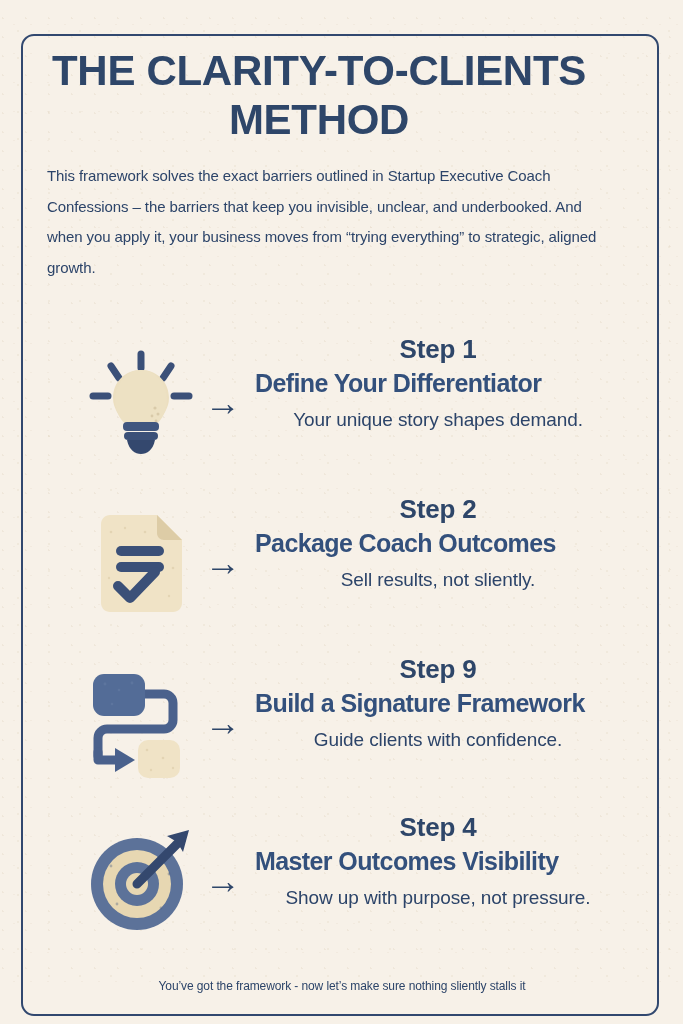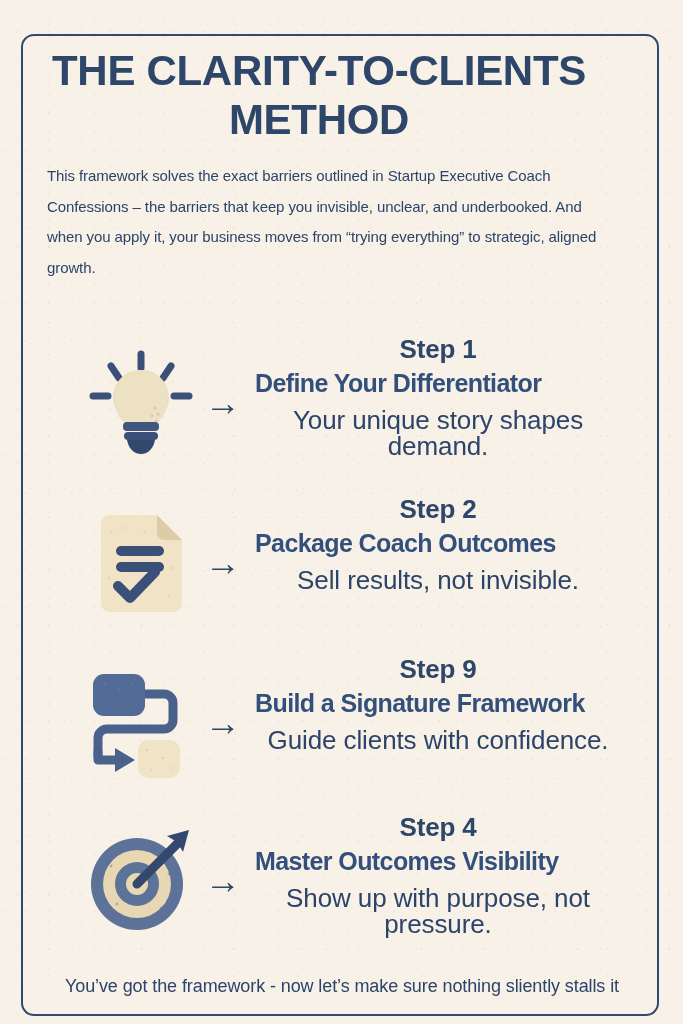--- a/index.html
+++ b/index.html
@@ -109,36 +109,36 @@
   .step-title {
     color: #33507c;
     font-weight: bold;
     font-size: 25px;
     line-height: 37px;
     letter-spacing: -0.6px;
     margin-top: 2px;
   }
   .step-sub {
     color: #2c4469;
-    font-size: 26px;
+    font-size: 19px;
     line-height: 26px;
     text-align: center;
     margin-top: 5px;
     letter-spacing: -0.1px;
   }
   #step-0 .step-sub, #step-1 .step-sub, #step-2 .step-sub, #step-3 .step-sub { text-align: center; }
 
   .footer {
     position: absolute;
     left: 32px;
     top: 959px;
     width: 620px;
     text-align: center;
     color: #2c4469;
-    font-size: 18px;
+    font-size: 12px;
     line-height: 26px;
     letter-spacing: -0.1px;
   }
   svg { display: block; overflow: visible; }
 </style>
 </head>
 <body>
 
 <div id="poster">
 
@@ -196,21 +196,21 @@
             <circle cx="24" cy="70" r="1.2"></circle>
           <circle cx="88" cy="60" r="1.3"></circle>
             <circle cx="84" cy="88" r="1.2"></circle>
         </g>
       </svg>
     </div>
     <div class="arrow">→</div>
     <div class="step-body">
       <div class="step-label">Step 2</div>
       <div class="step-title">Package Coach Outcomes</div>
-      <div class="step-sub">Sell results, not invisible.</div>
+      <div class="step-sub">Sell results, not sliently.</div>
     </div>
   </div>
 
   <div class="step" id="step-2">
     <div class="icon-slot">
       <svg width="112" height="112" viewBox="0 0 112 112">
         <path d="M54 26 L79 26 C84 26 88 30 88 35 L88 52 C88 57 84 61 79 61 L22 61 C17 61 13 65 13 70 L13 88" fill="none" stroke="#4a618c" stroke-width="9" stroke-linecap="round" stroke-linejoin="round"></path>
         <rect x="8" y="6" width="52" height="42" rx="11" fill="#536c97"></rect>
         <g fill="#6b82a8" opacity=".45">
           <circle cx="20" cy="16" r="1.4"></circle>

